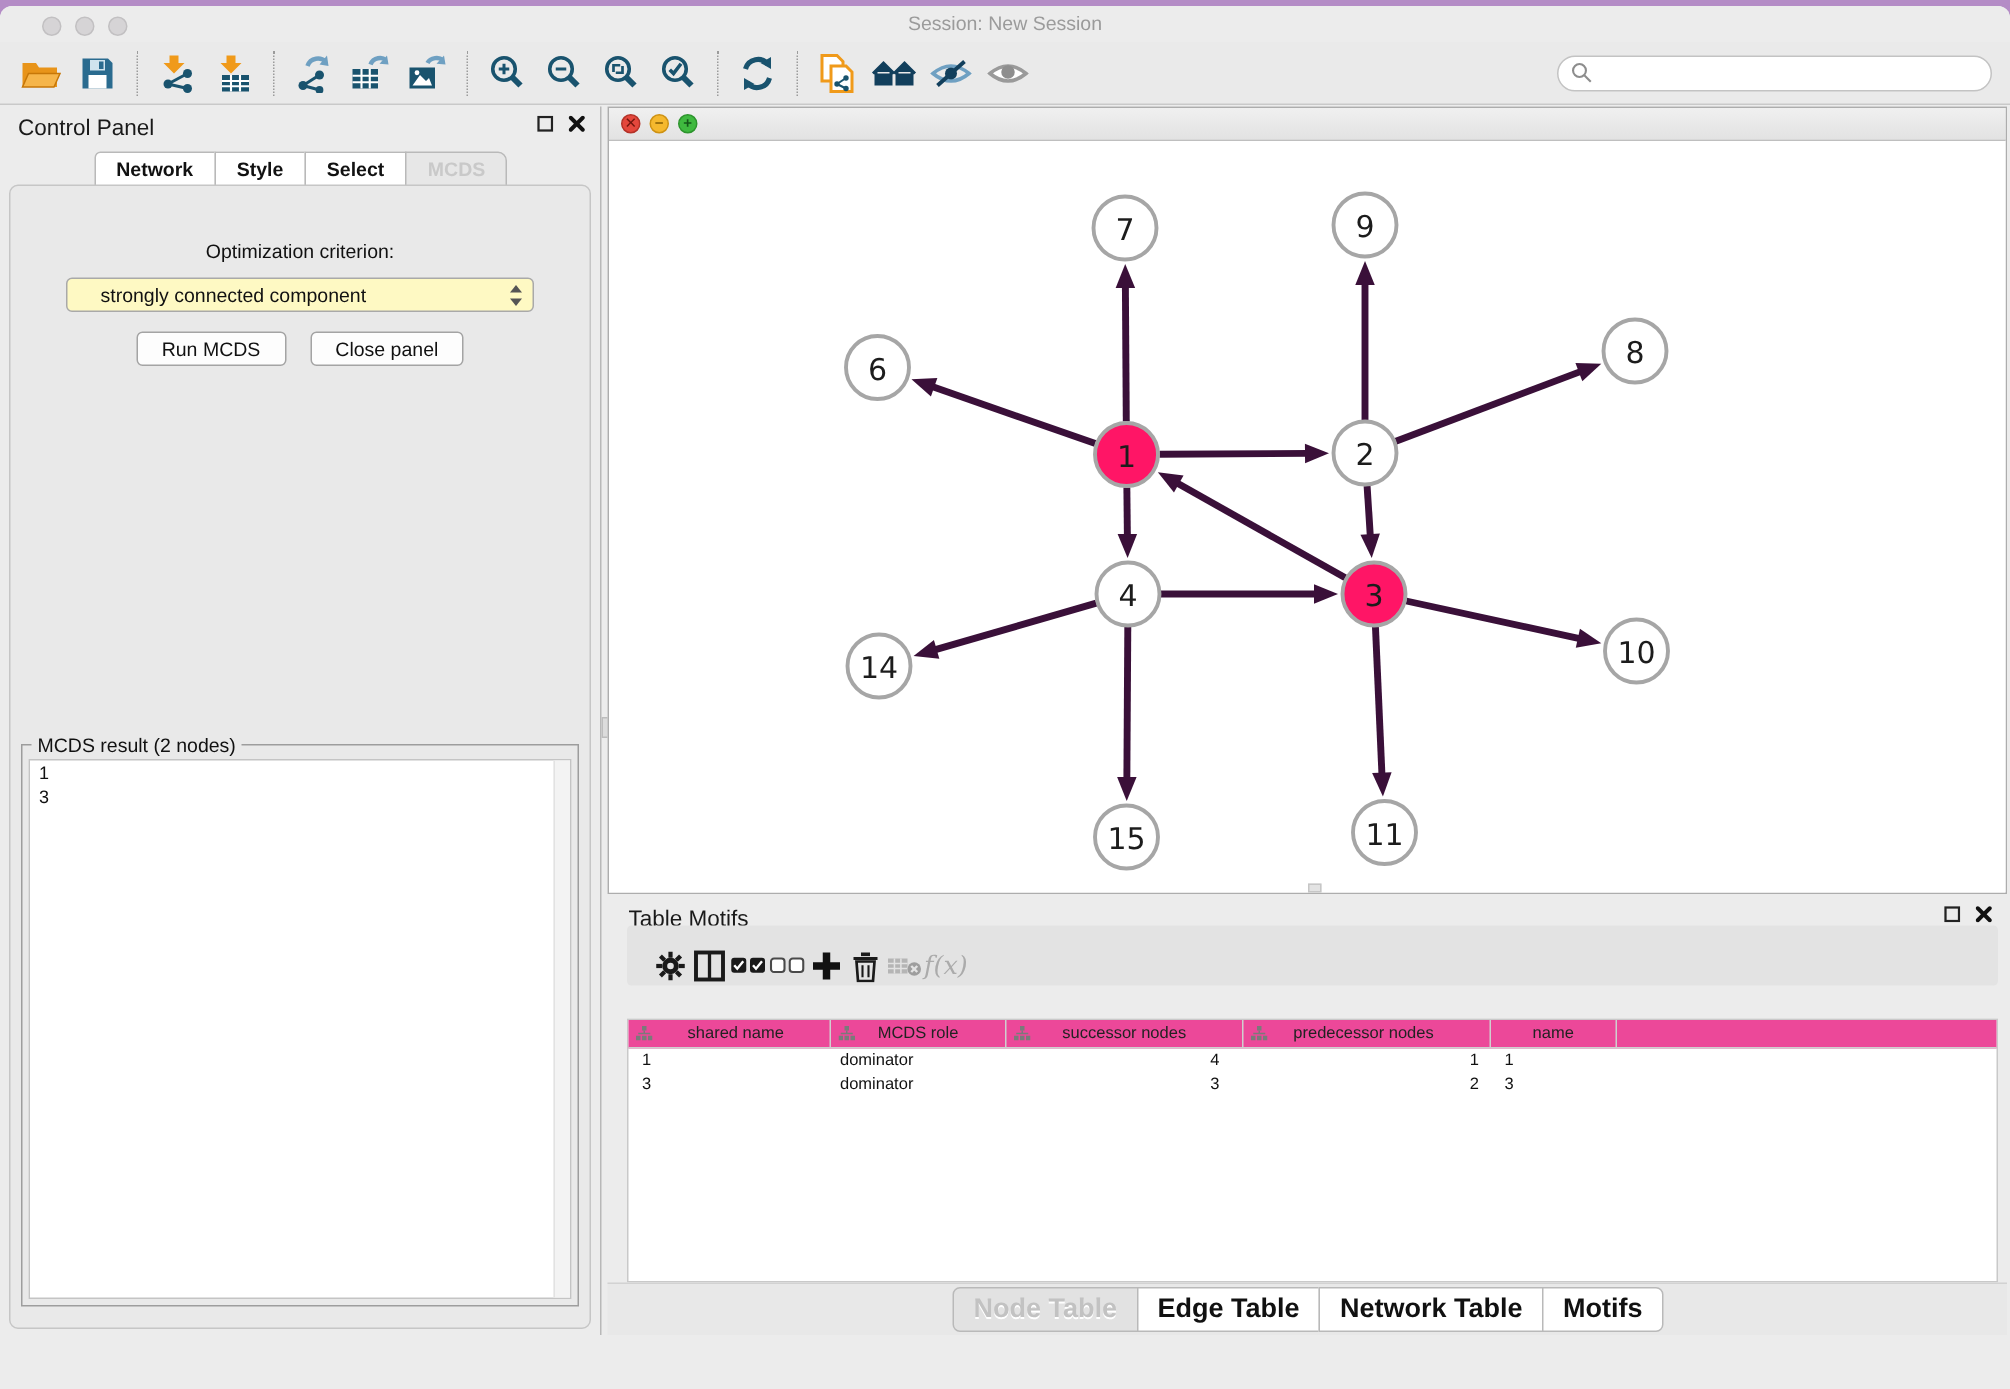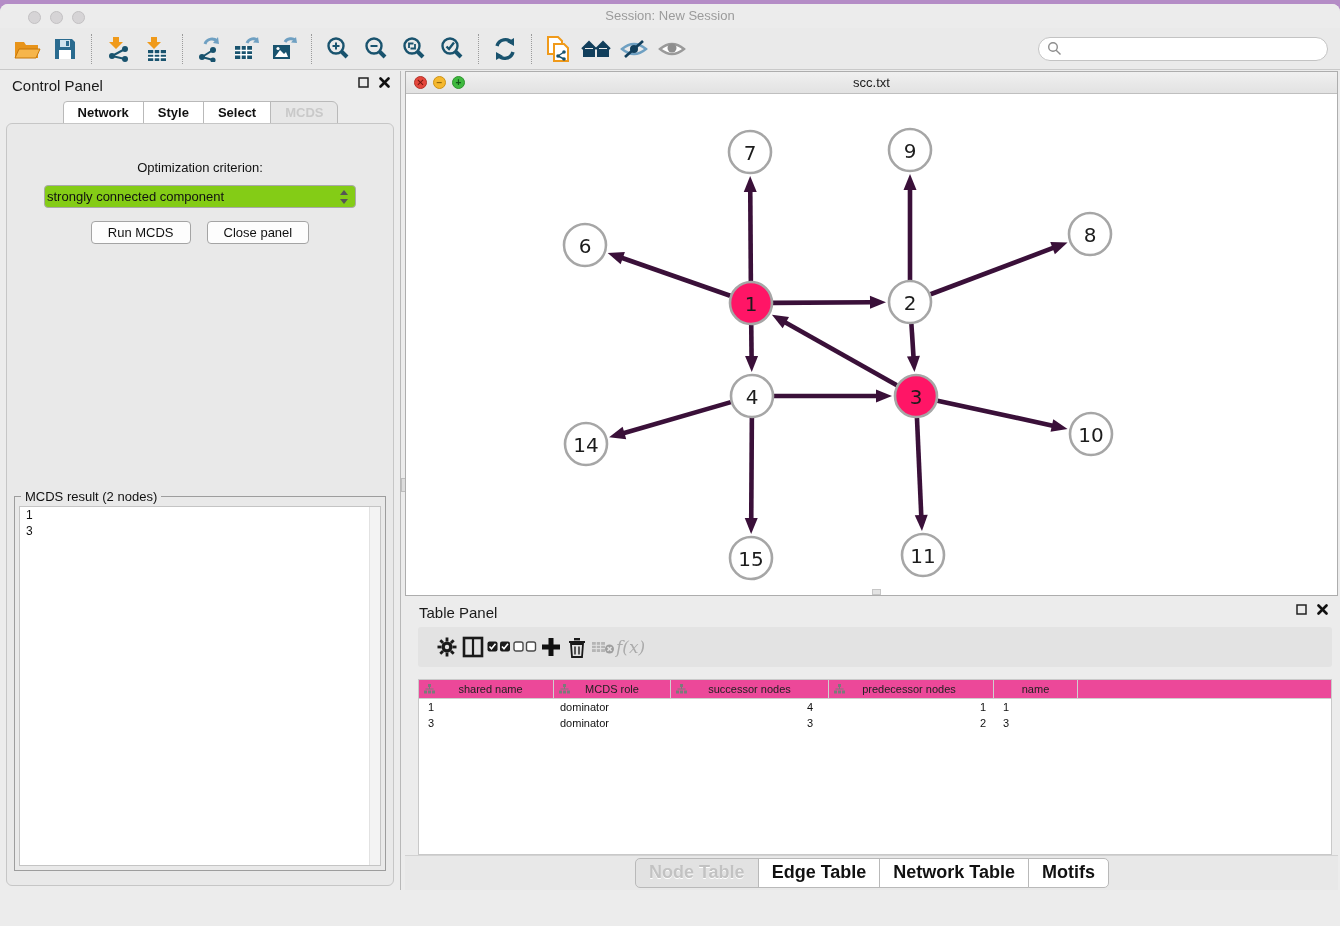--- a/index.html
+++ b/index.html
@@ -22,21 +22,21 @@
   .control-panel { position:absolute; left:0; top:67px; width:401px; bottom:36px; background:#ECECEC; border-right:1px solid #B8B8B8; }
   .panel-header { position:absolute; top:0; left:0; right:0; height:26px; }
   .panel-title { position:absolute; left:12px; top:6px; font-size:15px; color:#1A1A1A; }
   .panel-hdr-icons { position:absolute; right:10px; top:6px; display:flex; gap:10px; align-items:center; }
   .cp-tabs { position:absolute; top:30px; left:0; right:0; display:flex; justify-content:center; }
   .cp-tab { padding:3px 14px 4px; font-size:13px; font-weight:600; background:#FFF; border:1px solid #B9B9B9; margin-right:-1px; color:#111; }
   .cp-tab.first { border-radius:4px 0 0 0; }
   .cp-tab.selected { background:#E7E7E7; color:#C9C9C9; border-radius:0 6px 0 0; }
   .cp-body { position:absolute; top:52px; left:6px; right:6px; bottom:4px; background:#E9E9E9; border:1px solid #C6C6C6; border-radius:6px; }
   .opt-label { margin-top:36px; text-align:center; font-size:13px; color:#111; }
-  .dropdown { position:relative; margin:10px auto 0; width:312px; height:23px; background:#84cc16; border:1px solid #A9A9A9; border-radius:4px; font-size:13px; line-height:21px; padding-left:2px; color:#111; }
+  .dropdown { position:relative; margin:10px auto 0; width:312px; height:23px; background:#fef9c3; border:1px solid #A9A9A9; border-radius:4px; font-size:13px; line-height:21px; padding-left:22px; color:#111; }
   .dd-arrows { position:absolute; right:6px; top:3px; }
   .btn-row { margin-top:13px; display:flex; justify-content:center; gap:16px; }
   .cp-btn { height:23px; padding:0 16px; background:#FDFDFD; border:1px solid #A4A4A4; border-radius:4px; font-size:13px; color:#111; font-family:inherit; }
   .result-box { position:absolute; left:7px; right:7px; top:372px; bottom:14px; border:1px solid #9D9D9D; }
   .result-legend { position:absolute; top:-8px; left:6px; background:#E9E9E9; padding:0 4px; font-size:13px; color:#111; }
   .result-area { position:absolute; top:9px; left:4px; right:4px; bottom:4px; background:#FFF; border:1px solid #C4C4C4; }
   .result-scroll { position:absolute; top:0; right:0; bottom:0; width:11px; background:#F3F3F3; border-left:1px solid #E2E2E2; }
   .result-line { font-size:12px; padding:1px 0 0 6px; line-height:15px; color:#111; }
 
   
@@ -47,21 +47,21 @@
   .nlight { width:13px; height:13px; border-radius:50%; display:flex; align-items:center; justify-content:center; font-size:10px; font-weight:bold; line-height:1; }
   .nlight.red { background:#E4473C; border:1px solid #B43228; color:#71150D; }
   .nlight.yellow { background:#F5B82E; border:1px solid #CE9213; color:#8E6508; }
   .nlight.green { background:#3FB93F; border:1px solid #2D942D; color:#14581A; }
   .net-canvas { position:absolute; top:22px; left:0; right:0; bottom:0; background:#FFF; }
   .net-canvas svg { position:absolute; top:0; left:0; }
   .canvas-splitter { position:absolute; left:50%; bottom:0; width:9px; height:6px; background:#E3E3E3; border:1px solid #C6C6C6; }
 
   
   .table-panel { position:absolute; left:405px; top:594px; right:2px; bottom:36px; background:#ECECEC; }
-  .tp-toolbar { position:absolute; top:29px; left:13px; right:6px; height:40px; background:#E3E3E3; border-radius:3px; display:flex; align-items:center; gap:0; padding-left:16px; }
+  .tp-toolbar { position:absolute; top:19px; left:13px; right:6px; height:40px; background:#E3E3E3; border-radius:3px; display:flex; align-items:flex-end; gap:0; padding-left:16px; }
   .tp-tool { width:26px; height:26px; display:flex; align-items:center; justify-content:center; }
   .fx-label { font-family:"DejaVu Serif","Liberation Serif",serif; font-style:italic; font-size:17px; color:#ABABAB; }
   .tp-table { position:absolute; top:81px; left:13px; right:6px; bottom:35px; background:#FFF; border:1px solid #C9C9C9; }
   .tp-head { display:flex; height:19px; background:#ec4899; border-bottom:1px solid #CFCFCF; }
   .tp-hcell { position:relative; font-size:11px; color:#222; border-right:1px solid #CFCFCF; display:flex; align-items:center; justify-content:center; }
   .tp-hcell .hicon { position:absolute; left:5px; top:4px; }
   .tp-row { display:flex; height:16px; }
   .tp-cell { font-size:11px; color:#111; padding-top:2px; }
   .c0 { width:135px; padding-left:9px; }
   .c1 { width:117px; padding-left:6px; }
@@ -285,21 +285,20 @@
   </div>
   <div class="vsplit-knob"></div>
 
   <div class="net-window">
     <div class="net-titlebar">
       <div class="net-lights">
         <span class="nlight red">✕</span>
         <span class="nlight yellow">−</span>
         <span class="nlight green">+</span>
       </div>
-      <div class="net-title">scc.txt</div>
     </div>
     <div class="net-canvas">
       <svg width="931" height="502" viewBox="0 0 931 502">
           <line x1="344.85430783059013" y1="187.00048241911261" x2="344.2516501107988" y2="95.99916673062366" stroke="#3A1039" stroke-width="4.6"></line>
           <polygon points="344.15893691208345,81.99947372460441 350.76475232055276,97.95607746065141 337.76503738639207,98.04216828802996" fill="#3A1039"></polygon>
           <line x1="324.23121807335133" y1="201.7434376400866" x2="214.87335060057498" y2="163.53406225803224" stroke="#3A1039" stroke-width="4.6"></line>
           <polygon points="201.65685301088945,158.91624984717825 218.90540601842653,158.05751872151453 214.61743735120498,170.32998076907964" fill="#3A1039"></polygon>
           <line x1="366.9995649035371" y1="208.86163795658152" x2="466.0007515302541" y2="208.23898898408646" stroke="#3A1039" stroke-width="4.6"></line>
           <polygon points="480.0004746506868,208.15094041100198 464.0416707791244,214.7514388004423 463.95991138983163,201.75169590289764" fill="#3A1039"></polygon>
           <line x1="345.236545465451" y1="230.99872828694365" x2="345.59142146876644" y2="264.00219659527914" stroke="#3A1039" stroke-width="4.6"></line>
@@ -346,21 +345,21 @@
           <text x="345" y="465" text-anchor="middle" dominant-baseline="central" font-size="20" fill="#1C1C1C" font-family="&quot;DejaVu Sans&quot;, sans-serif">15</text>
           <circle cx="517" cy="461" r="21" fill="#FFFFFF" stroke="#A6A6A6" stroke-width="2.6"></circle>
           <text x="517" y="462" text-anchor="middle" dominant-baseline="central" font-size="20" fill="#1C1C1C" font-family="&quot;DejaVu Sans&quot;, sans-serif">11</text>
         </svg>
       <div class="canvas-splitter"></div>
     </div>
   </div>
 
   <div class="table-panel">
     <div class="panel-header">
-      <span class="panel-title" style="left:14px;">Table Panel</span>
+      <span class="panel-title" style="left:14px;">Table Motifs</span>
       <span class="panel-hdr-icons">
         <svg width="11" height="11" viewBox="0 0 11 11">
           <rect x="1" y="1" width="9" height="9" fill="none" stroke="#222" stroke-width="1.5"></rect>
         </svg>
         <svg width="11" height="11" viewBox="0 0 11 11">
           <line x1="1.5" y1="1.5" x2="9.5" y2="9.5" stroke="#111" stroke-width="2.6" stroke-linecap="round"></line>
           <line x1="9.5" y1="1.5" x2="1.5" y2="9.5" stroke="#111" stroke-width="2.6" stroke-linecap="round"></line>
         </svg>
       </span>
     </div>

